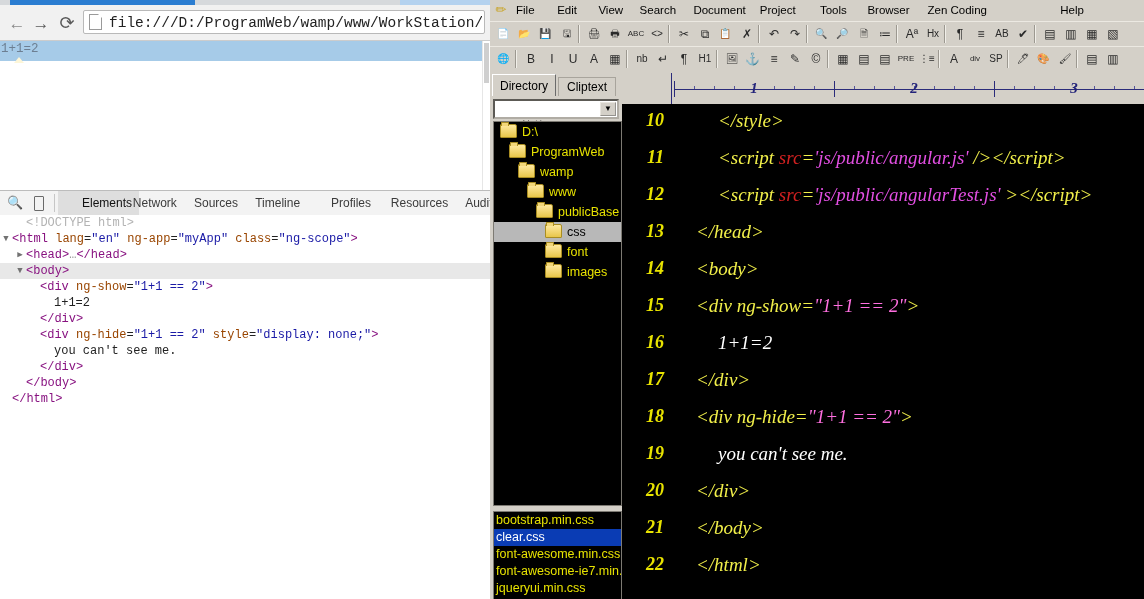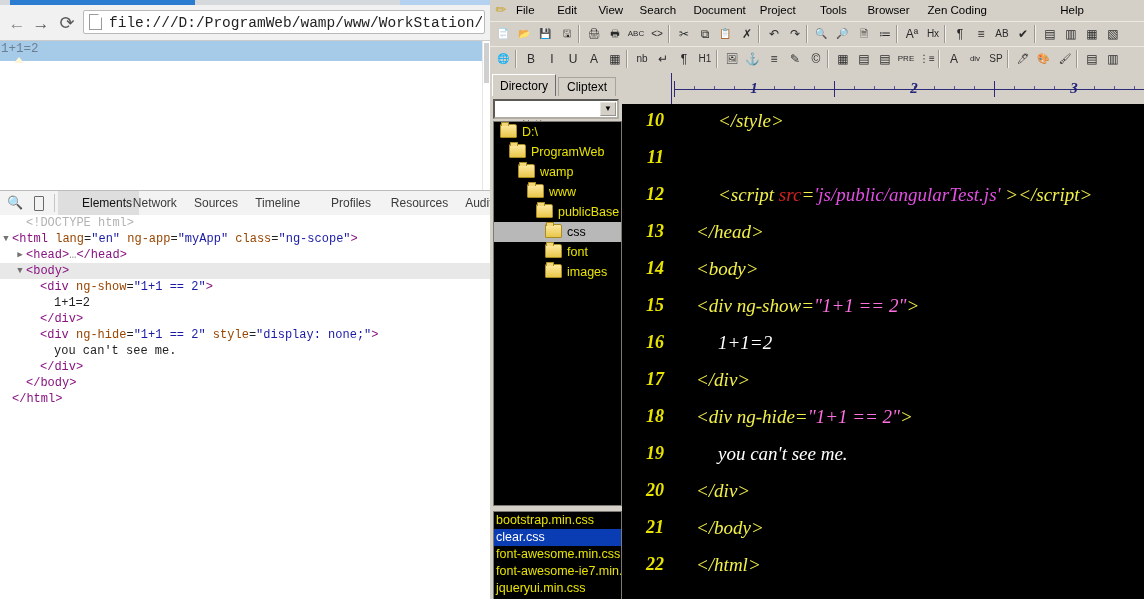--- a/index.html
+++ b/index.html
@@ -521,20 +521,21 @@
           <div class="maj" style="left: 372px;"></div>
           <div class="num" style="left: 444px;">3</div>
         </div>
       <div class="codepane" id="codepane">
           <div class="cline">
             <span class="ln">10</span>
             <span class="code indent1"><span class="ct">&lt;/style&gt;</span></span>
           </div>
           <div class="cline">
             <span class="ln">11</span>
+            <span class="code indent1"><span class="ct">&lt;script </span><span class="ca">src</span><span class="ct">=</span><span class="cv">'js/public/angular.js'</span><span class="ct"> /&gt;&lt;/script&gt;</span></span>
           </div>
           <div class="cline">
             <span class="ln">12</span>
             <span class="code indent1"><span class="ct">&lt;script </span><span class="ca">src</span><span class="ct">=</span><span class="cv">'js/public/angularTest.js'</span><span class="ct"> &gt;&lt;/script&gt;</span></span>
           </div>
           <div class="cline">
             <span class="ln">13</span>
             <span class="code"><span class="ct">&lt;/head&gt;</span></span>
           </div>
           <div class="cline">

